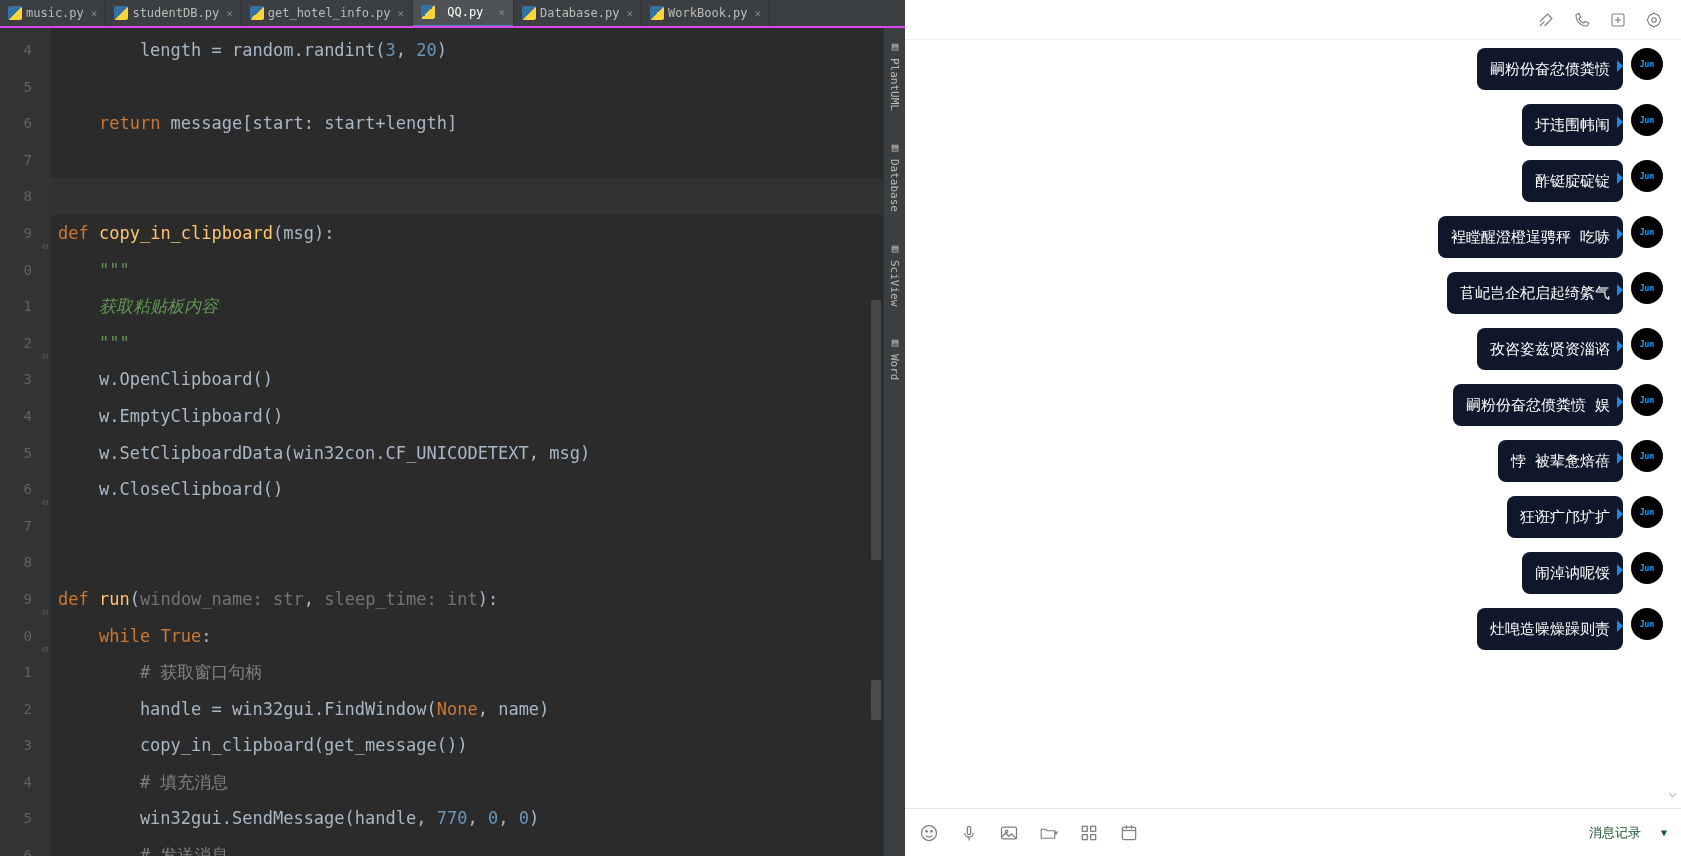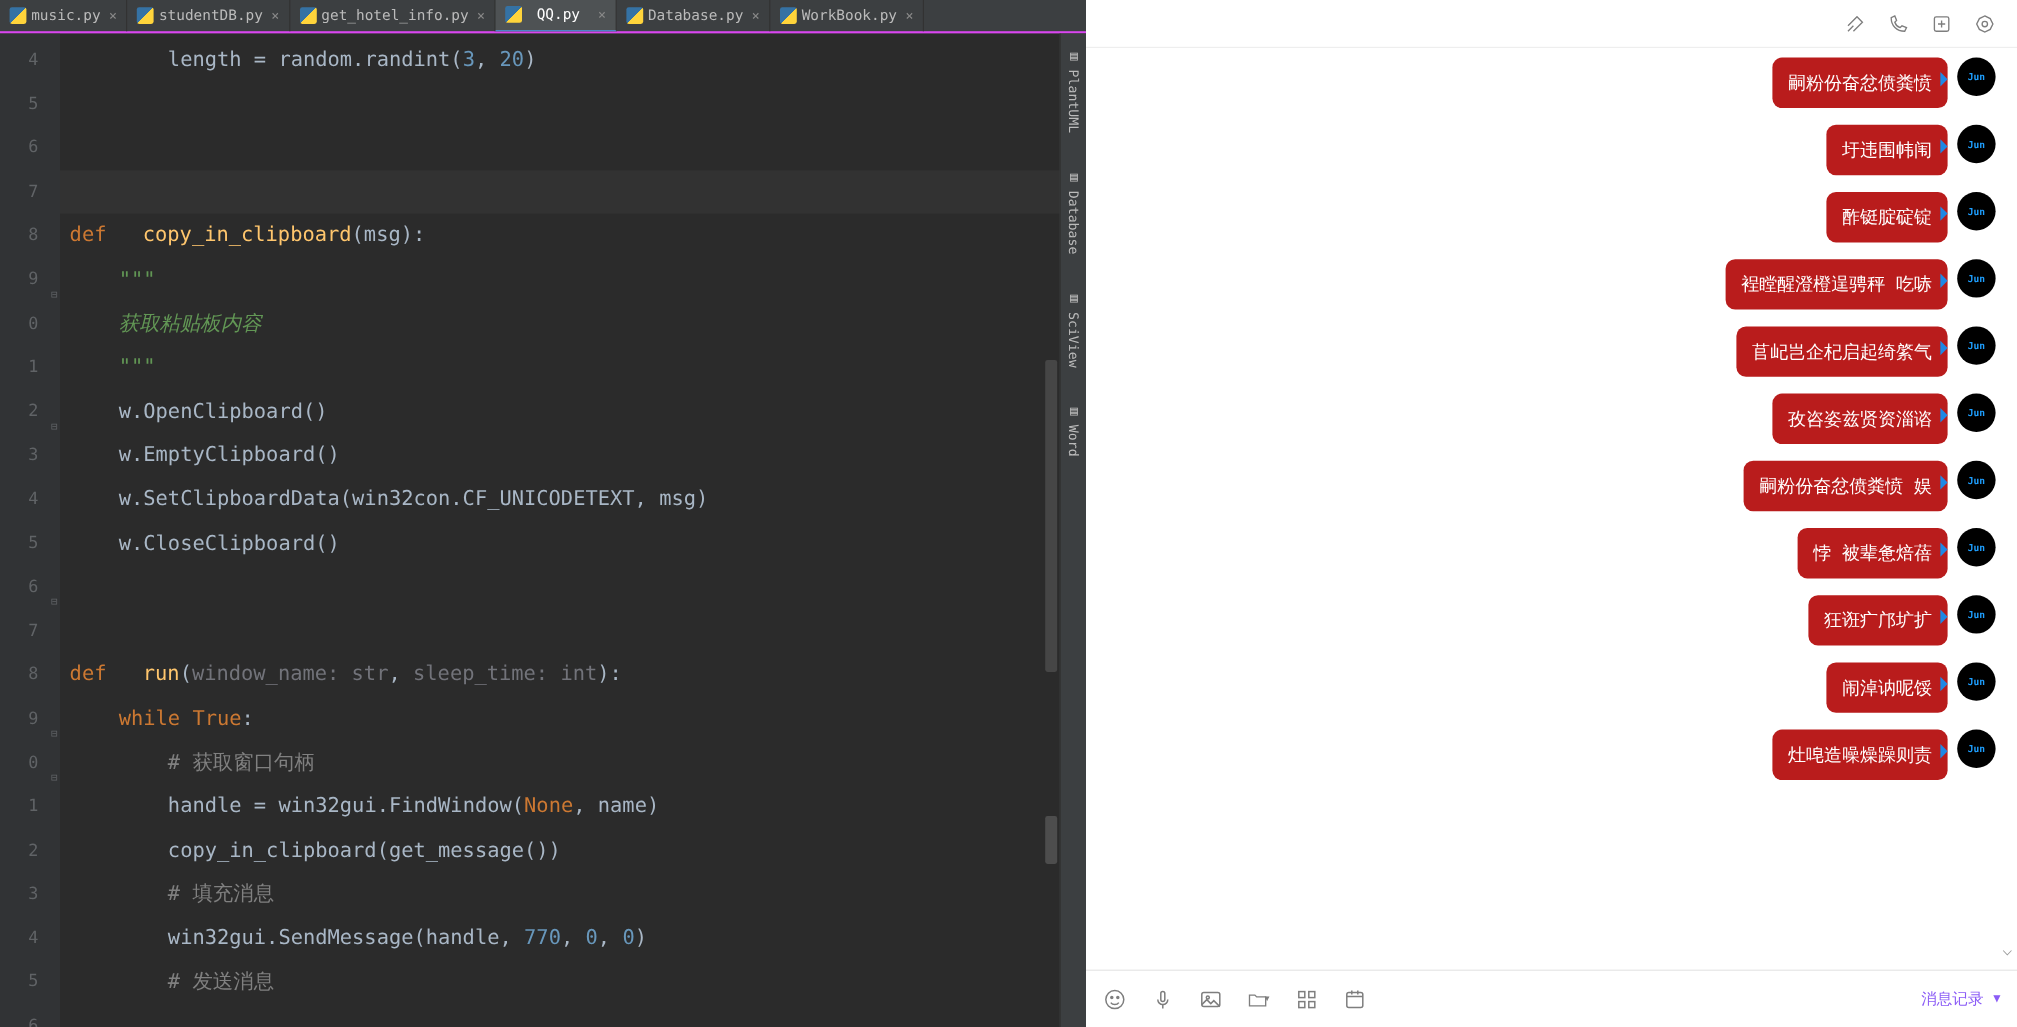--- a/index.html
+++ b/index.html
@@ -96,21 +96,21 @@
 }
 .code .line {
   height: 36.6px;
   line-height: 36.6px;
   white-space: pre;
   padding-left: 8px;
 }
 .code .line.caret-line { background: #323232; }
 
 .kw   { color: #cc7832; }
-.fn   { color: #ffc66d; margin-left: 20px; }
+.fn   { color: #ffc66d; }
 .doc  { color: #629755; font-style: italic; }
 .cm   { color: #808080; }
 .num  { color: #6897bb; }
 .param { color: #72737a; }
 .ident { color: #a9b7c6; }
 .op    { color: #a9b7c6; }
 
 .right-tools {
   position: absolute;
   right: 0;
@@ -192,21 +192,21 @@
   padding: 8px 18px 8px 8px;
 }
 .msg-row {
   display: flex;
   justify-content: flex-end;
   align-items: flex-start;
   gap: 8px;
   margin-bottom: 14px;
 }
 .bubble {
-  background: #b91c1c;
+  background: #0f172a;
   color: #fff;
   font-size: 15px;
   padding: 9px 13px;
   border-radius: 8px;
   max-width: 200px;
   position: relative;
   line-height: 1.6;
 }
 .bubble::after {
   content: "";
@@ -240,26 +240,26 @@
 }
 .cb-icon {
   width: 20px; height: 20px;
   color: #7e7e7e;
   cursor: pointer;
   display: flex; align-items:center; justify-content:center;
 }
 .cb-icon svg { width:20px; height:20px; stroke:#7e7e7e; fill:none; stroke-width:1.5; }
 .cb-spacer { flex: 1; }
 .history-link {
-  color: #8b5cf6;
+  color: #14532d;
   font-size: 13px;
   cursor: pointer;
   display: flex;
   align-items: center;
-  gap: 8px;
+  gap: 20px;
 }
 .collapse-indicator {
   position: absolute;
   right: 4px;
   bottom: 56px;
   color: #999;
   font-size: 14px;
   cursor: pointer;
 }
 </style>
@@ -323,20 +323,21 @@
         <div class="ln">1</div>
         <div class="ln">2</div>
         <div class="ln">3</div>
         <div class="ln">4</div>
         <div class="ln">5</div>
         <div class="ln">6</div>
       </div>
     <div class="code" id="code">
         <div class="line ident">        length <span class="op">=</span> random.randint(<span class="num">3</span><span class="op">,</span> <span class="num">20</span>)</div>
         <div class="line ident">&nbsp;</div>
+        <div class="line ident">    <span class="kw">return</span> message[start: start+length]</div>
         <div class="line ident">&nbsp;</div>
         <div class="line ident caret-line">&nbsp;</div>
         <div class="line ident"><span class="kw">def</span> <span class="fn">copy_in_clipboard</span>(msg):</div>
         <div class="line ident">    <span class="doc">"""</span></div>
         <div class="line ident">    <span class="doc">获取粘贴板内容</span></div>
         <div class="line ident">    <span class="doc">"""</span></div>
         <div class="line ident">    w.OpenClipboard()</div>
         <div class="line ident">    w.EmptyClipboard()</div>
         <div class="line ident">    w.SetClipboardData(win32con.CF_UNICODETEXT<span class="op">,</span> msg)</div>
         <div class="line ident">    w.CloseClipboard()</div>

